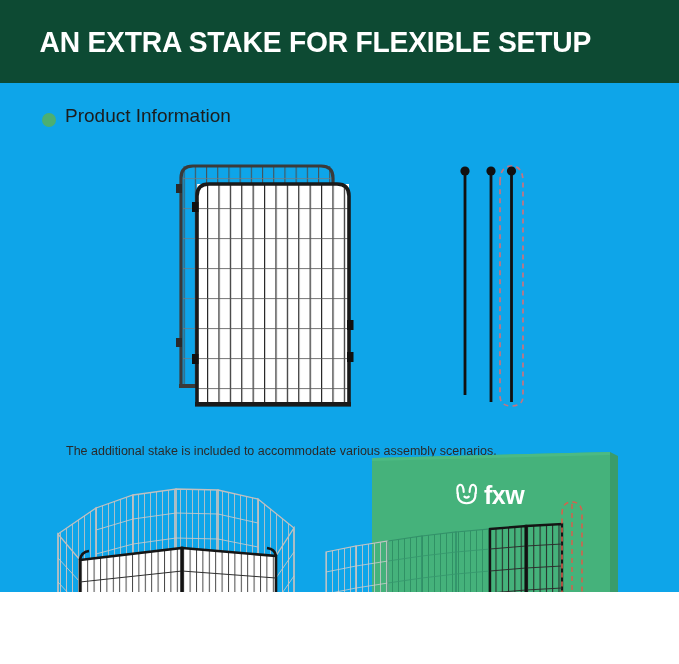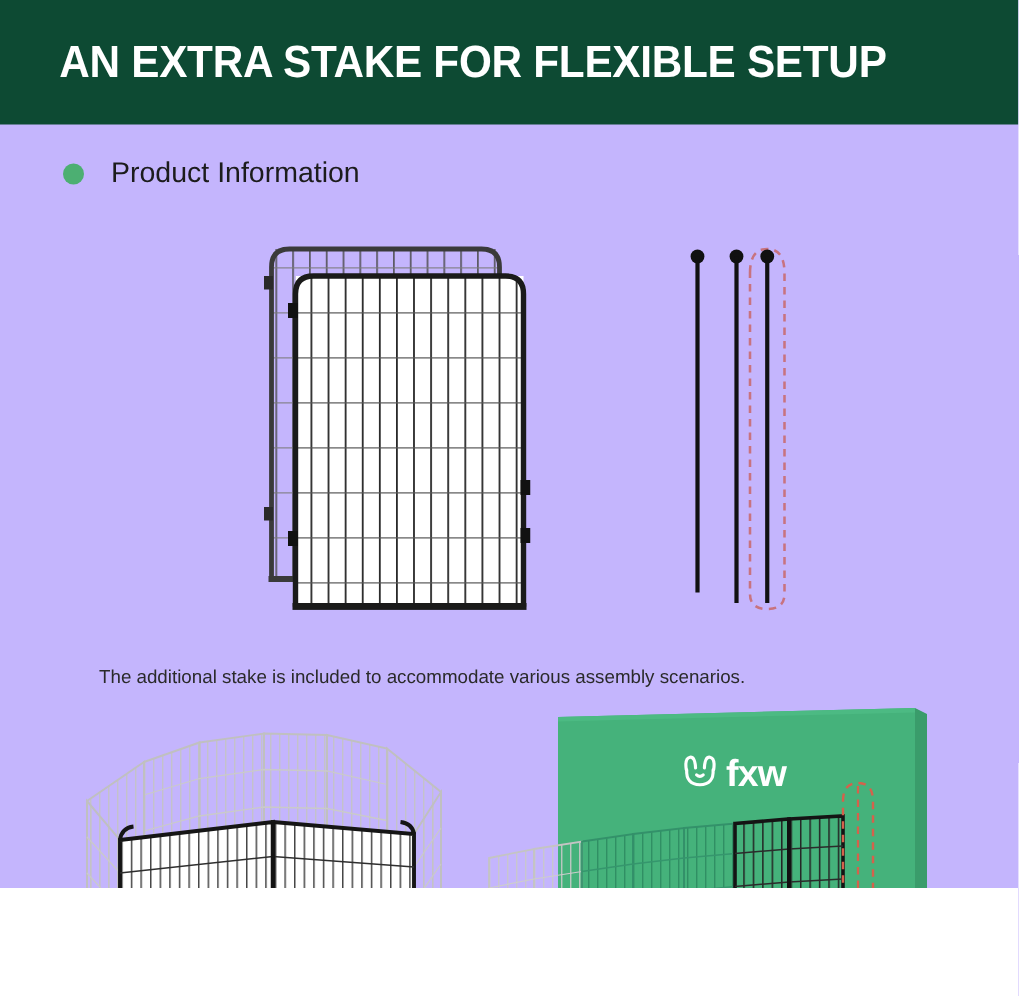--- a/index.html
+++ b/index.html
@@ -9,21 +9,21 @@
     background: #ffffff;
   }
   body {
     font-family: "Liberation Sans", sans-serif;
     -webkit-font-smoothing: antialiased;
   }
   #page {
     position: relative;
     width: 679px;
     height: 592px;
-    background: #c4b5fd;
+    background: #0ea5e9;
     overflow: hidden;
   }
 
   
   .header-band {
     position: absolute;
     left: 0;
     top: 0;
     width: 679px;
     height: 83px;
@@ -40,22 +40,22 @@
     padding-left: 42px;
     white-space: nowrap;
     transform: scaleX(0.94);
     transform-origin: left center;
   }
 
   
   .section-heading {
     position: absolute;
     display: flex;
-    align-items: center;
-    gap: 18px;
+    align-items: flex-end;
+    gap: 9px;
   }
   .bullet-dot {
     width: 14px;
     height: 14px;
     border-radius: 50%;
     background: #4caf72;
     flex: 0 0 auto;
   }
   .section-label {
     font-size: 19px;
@@ -76,21 +76,21 @@
   }
 
   
   .illus {
     position: absolute;
     overflow: visible;
   }
   #illus-panels { left: 150px; top: 148px; width: 230px; height: 262px; }
   #illus-stakes { left: 448px; top: 160px; width: 110px; height: 252px; }
   #illus-playpen { left: 36px; top: 468px; width: 300px; height: 196px; }
-  #illus-wall { left: 338px; top: 468px; width: 341px; height: 196px; }
+  #illus-wall { left: 338px; top: 448px; width: 341px; height: 196px; }
 
   svg { display: block; overflow: visible; }
 </style>
 </head>
 <body>
 
 <div id="page">
 
   <div class="header-band">
     <div class="header-title">AN EXTRA STAKE FOR FLEXIBLE SETUP</div>

